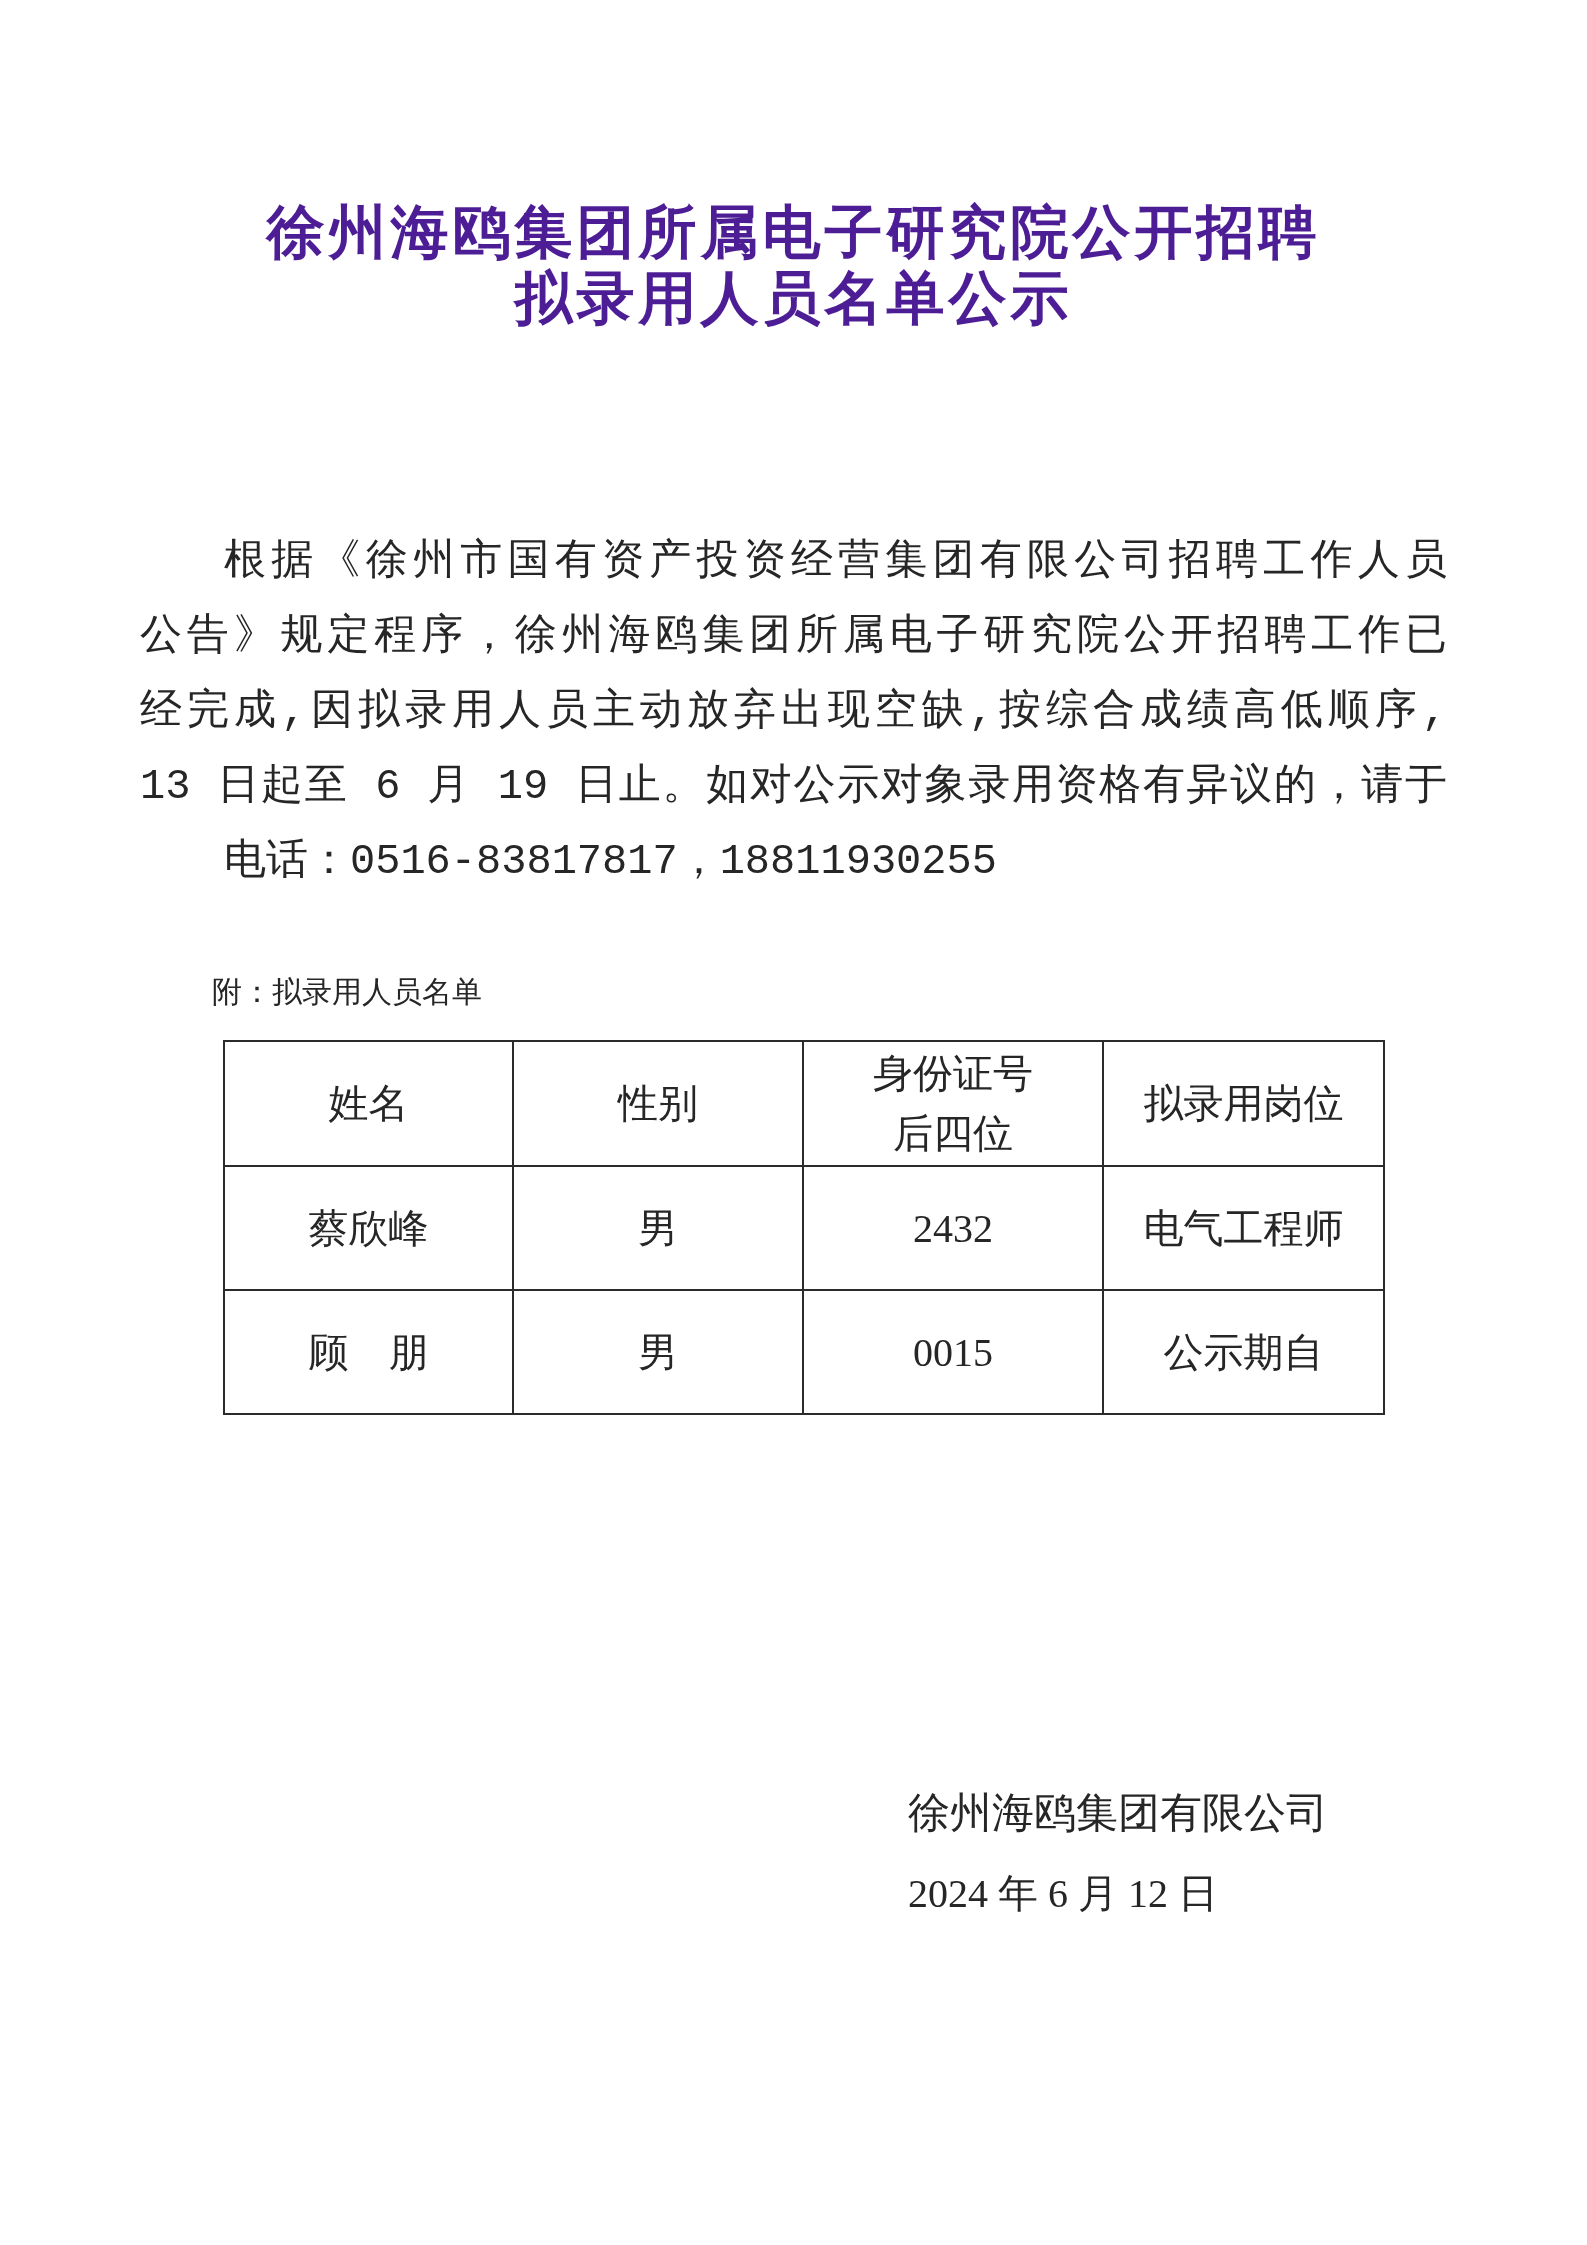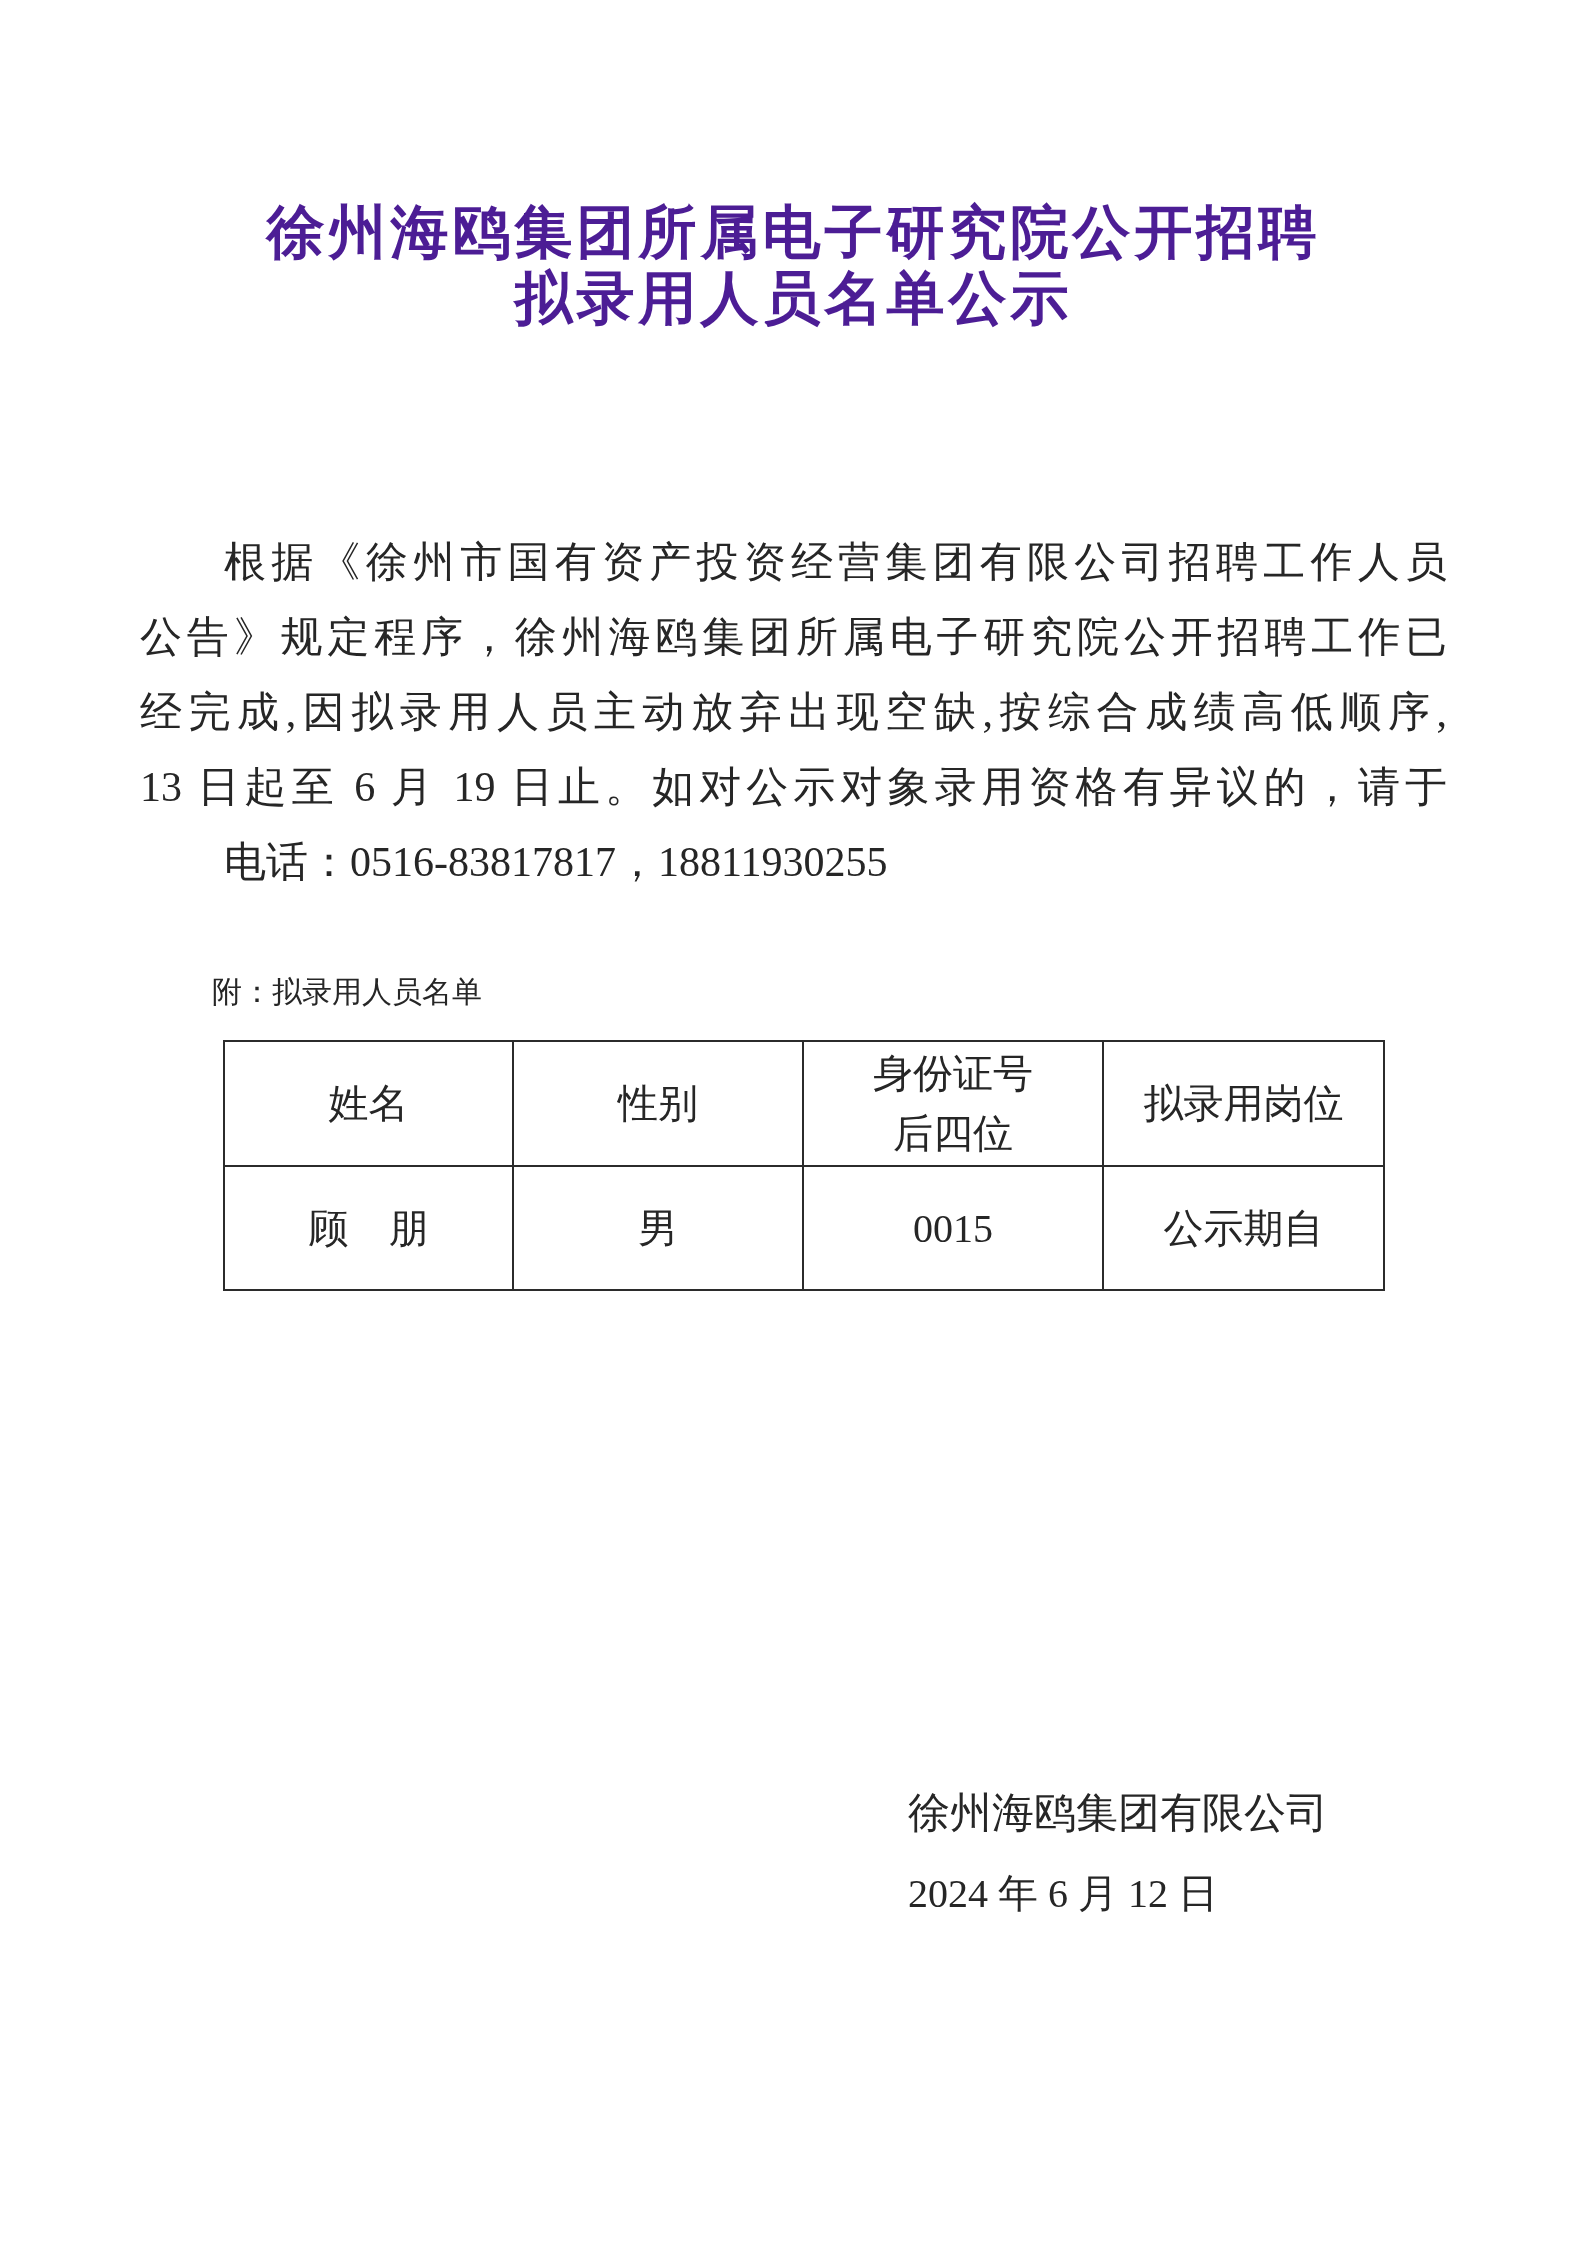--- a/index.html
+++ b/index.html
@@ -25,20 +25,21 @@
     margin-top: 200px;
     text-align: center;
     font-size: 58px;
     line-height: 66px;
     font-weight: bold;
     color: #4c1d95;
     letter-spacing: 4px;
   }
   .body-text {
     margin-top: 193px;
+    font-family: Liberation Mono, monospace;
   }
   .pline {
     font-size: 42px;
     line-height: 75px;
     height: 75px;
     white-space: nowrap;
     text-align: justify;
   }
   .pline.just {
     white-space: normal;
@@ -122,20 +123,26 @@
     </colgroup>
     <tbody>
       <tr class="hdr">
         <th>姓名</th>
         <th>性别</th>
         <th>身份证号
 后四位</th>
         <th>拟录用岗位</th>
       </tr>
       <tr class="data">
+        <td>蔡欣峰</td>
+        <td>男</td>
+        <td>2432</td>
+        <td>电气工程师</td>
+      </tr>
+      <tr class="data">
         <td>顾　朋</td>
         <td>男</td>
         <td>0015</td>
         <td>公示期自</td>
       </tr>
     </tbody>
   </table>
 
 </div>
 

